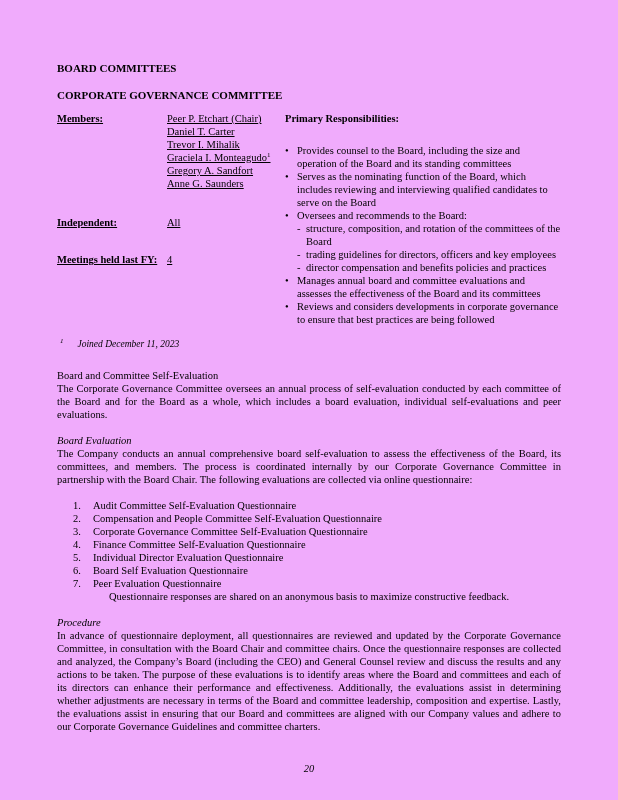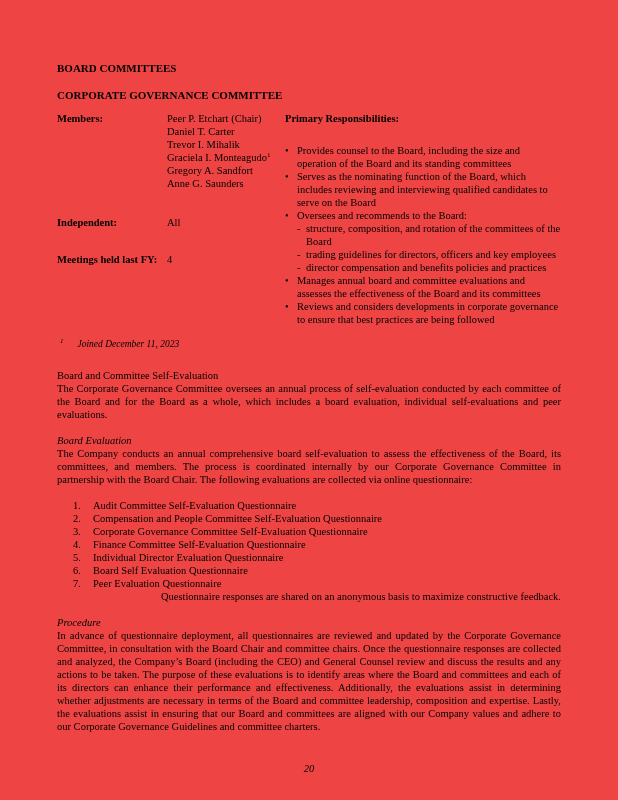--- a/index.html
+++ b/index.html
@@ -1,50 +1,50 @@
 <!DOCTYPE html>
 <html><head>
 <meta charset="utf-8">
 <style>
   * { box-sizing: border-box; margin: 0; padding: 0; }
   html, body { background: #e8e8e8; }
   .page {
     width: 618px; height: 800px;
-    background: #ef4444;
+    background: #f0abfc;
     margin: 0 auto;
     position: relative;
     font-family: "Liberation Serif", serif;
     font-size: 10.5px;
     line-height: 13px;
     color: #000;
     overflow: hidden;
   }
   .content { padding: 62px 57px 0 57px; }
   .h-main, .h-sub { font-size: 11px; font-weight: bold; line-height: 13px; }
   .h-sub { margin-top: 14px; }
   .committee-table { display: flex; margin-top: 10px; }
   .left-col { width: 228px; flex-shrink: 0; padding-right: 4px; }
-  .info-row { display: flex; }
+  .info-row { display: flex; text-decoration: underline; }
   .info-label { width: 110px; flex-shrink: 0; font-weight: bold; }
   .row-independent { margin-top: 26px; }
   .row-meetings { margin-top: 24px; }
   .right-col { flex: 1; }
   .resp-header { font-weight: bold; margin-bottom: 19px; }
   .bullet-item { display: flex; }
   .bullet-marker { width: 12px; flex-shrink: 0; }
   .bullet-text { flex: 1; }
   .dash-item { display: flex; margin-left: 12px; }
   .dash-marker { width: 9px; flex-shrink: 0; }
   .dash-text { flex: 1; }
   sup { font-size: 7px; line-height: 0; vertical-align: super; }
   .footnote { margin-top: 12px; font-size: 9.5px; font-style: italic; }
   .footnote sup { font-style: italic; margin-right: 14px; margin-left: 3px; }
   .h-section { margin-top: 18px; font-weight: normal; }
   .para { margin-top: 0; text-align: justify; }
-  .para-last { text-align: right; }
+  .para-last { text-align: center; }
   .h-italic { margin-top: 13px; font-style: italic; }
   .q-list { margin-top: 13px; margin-left: 16px; }
   .q-item { display: flex; }
   .q-num { width: 20px; flex-shrink: 0; }
   .q-text { flex: 1; }
   .page-number { position: absolute; top: 762px; left: 0; width: 100%; text-align: center; font-style: italic; }
 </style>
 </head>
 <body>
 

